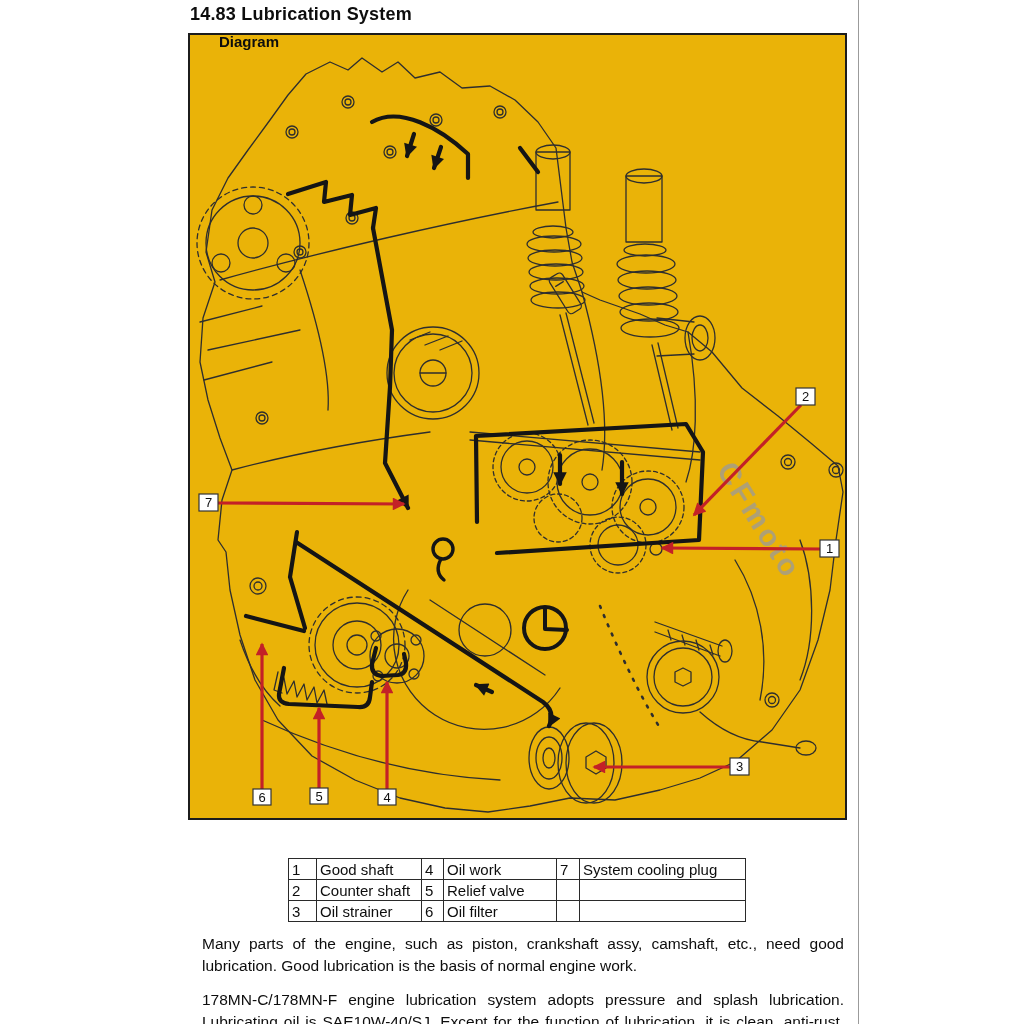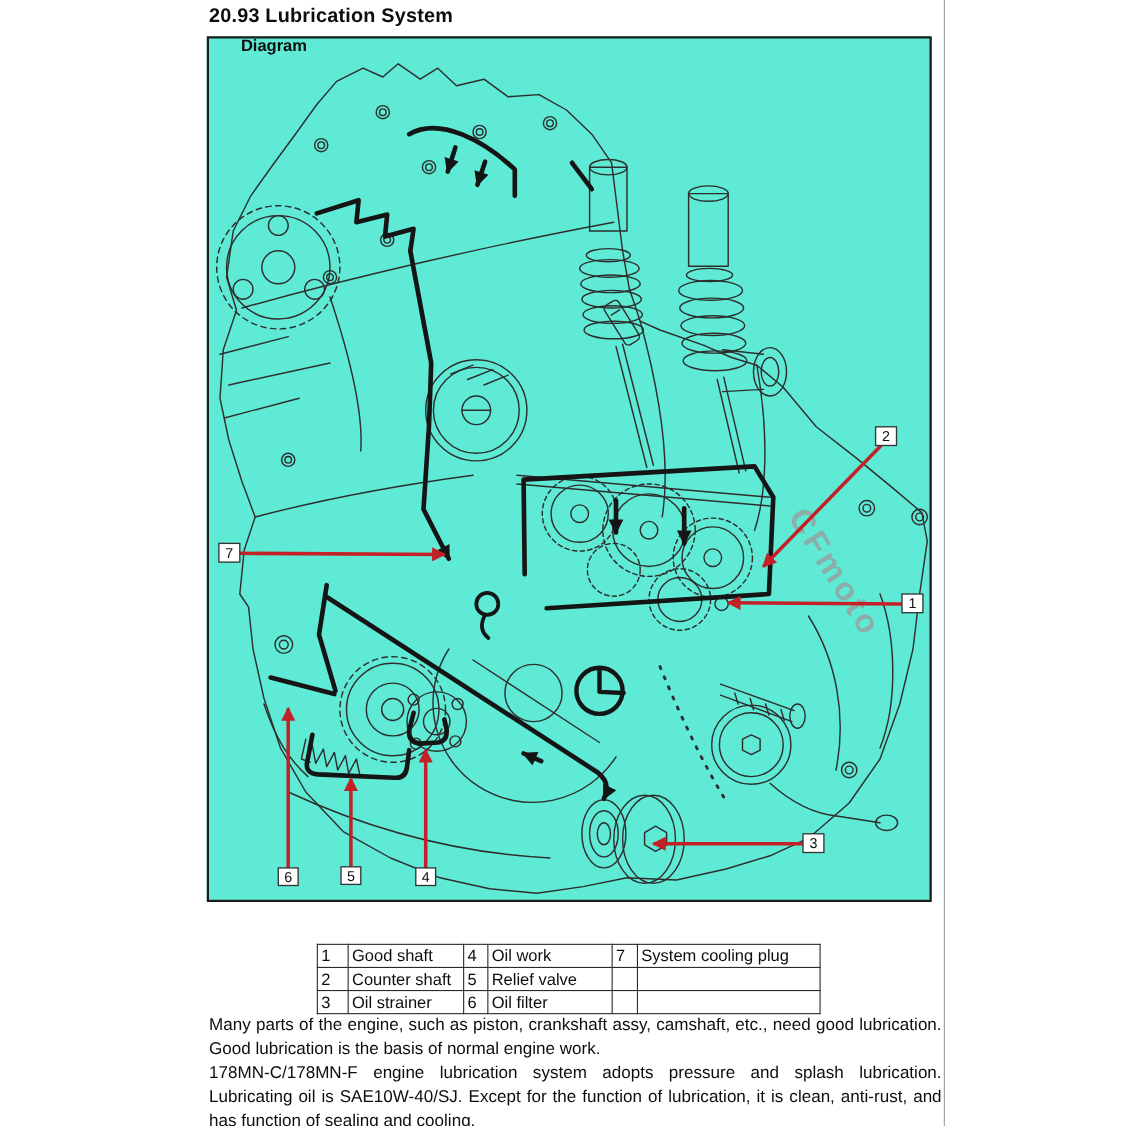--- a/index.html
+++ b/index.html
@@ -7,21 +7,21 @@
     position:relative;width:1024px;height:1024px;background:#ffffff;
     font-family:"Liberation Sans",sans-serif;color:#111;overflow:hidden;
   }
   .page-edge-line{position:absolute;left:858px;top:0;width:1px;height:1024px;background:#9b9b9b;}
   .page-title{
     position:absolute;left:190px;top:4px;margin:0;
     font-size:18px;font-weight:bold;color:#0d0d0d;letter-spacing:0.2px;
   }
   .diagram-box{
     position:absolute;left:188px;top:33px;width:659px;height:787px;
-    border:2px solid #1c1c1c;box-sizing:border-box;background:#5eead4;
+    border:2px solid #1c1c1c;box-sizing:border-box;background:#eab308;
   }
   .diagram-label{
     position:absolute;left:29px;top:-2px;font-size:15px;font-weight:bold;color:#0d0d0d;
   }
   .diagram-box svg{position:absolute;left:-2px;top:-2px;}
   .statement-heading{
     position:absolute;left:190px;top:835px;margin:0;
     font-size:15px;font-weight:bold;color:#0d0d0d;
   }
   table.legend{
@@ -29,30 +29,30 @@
     font-size:15px;color:#0d0d0d;table-layout:fixed;
   }
   table.legend td{
     border:1px solid #2a2a2a;height:21px;padding:0 3px;
     line-height:19px;white-space:nowrap;overflow:hidden;box-sizing:border-box;
   }
   .body-text{
     position:absolute;left:190px;top:921px;width:666px;
     font-size:15.5px;line-height:22px;color:#0d0d0d;text-align:justify;
   }
-  .body-text p{margin:0;}
+  .body-text p{margin:12px;}
 </style>
 </head>
 <body>
 
 <div class="page">
 
   <div class="page-edge-line"></div>
 
-  <h1 class="page-title">20.93 Lubrication System</h1>
+  <h1 class="page-title">14.83 Lubrication System</h1>
 
   <div class="diagram-box">
     <span class="diagram-label">Diagram</span>
 
     <svg width="659" height="787" viewBox="188 33 659 787">
       <defs>
         <marker id="mB" viewBox="0 0 8 8" refX="7" refY="4" markerWidth="3.6" markerHeight="3.2" orient="auto-start-reverse">
           <path d="M0,0 L8,4 L0,8 Z" fill="#151515"></path>
         </marker>
         <marker id="mR" viewBox="0 0 8 8" refX="7" refY="4" markerWidth="5" markerHeight="4" orient="auto-start-reverse">

